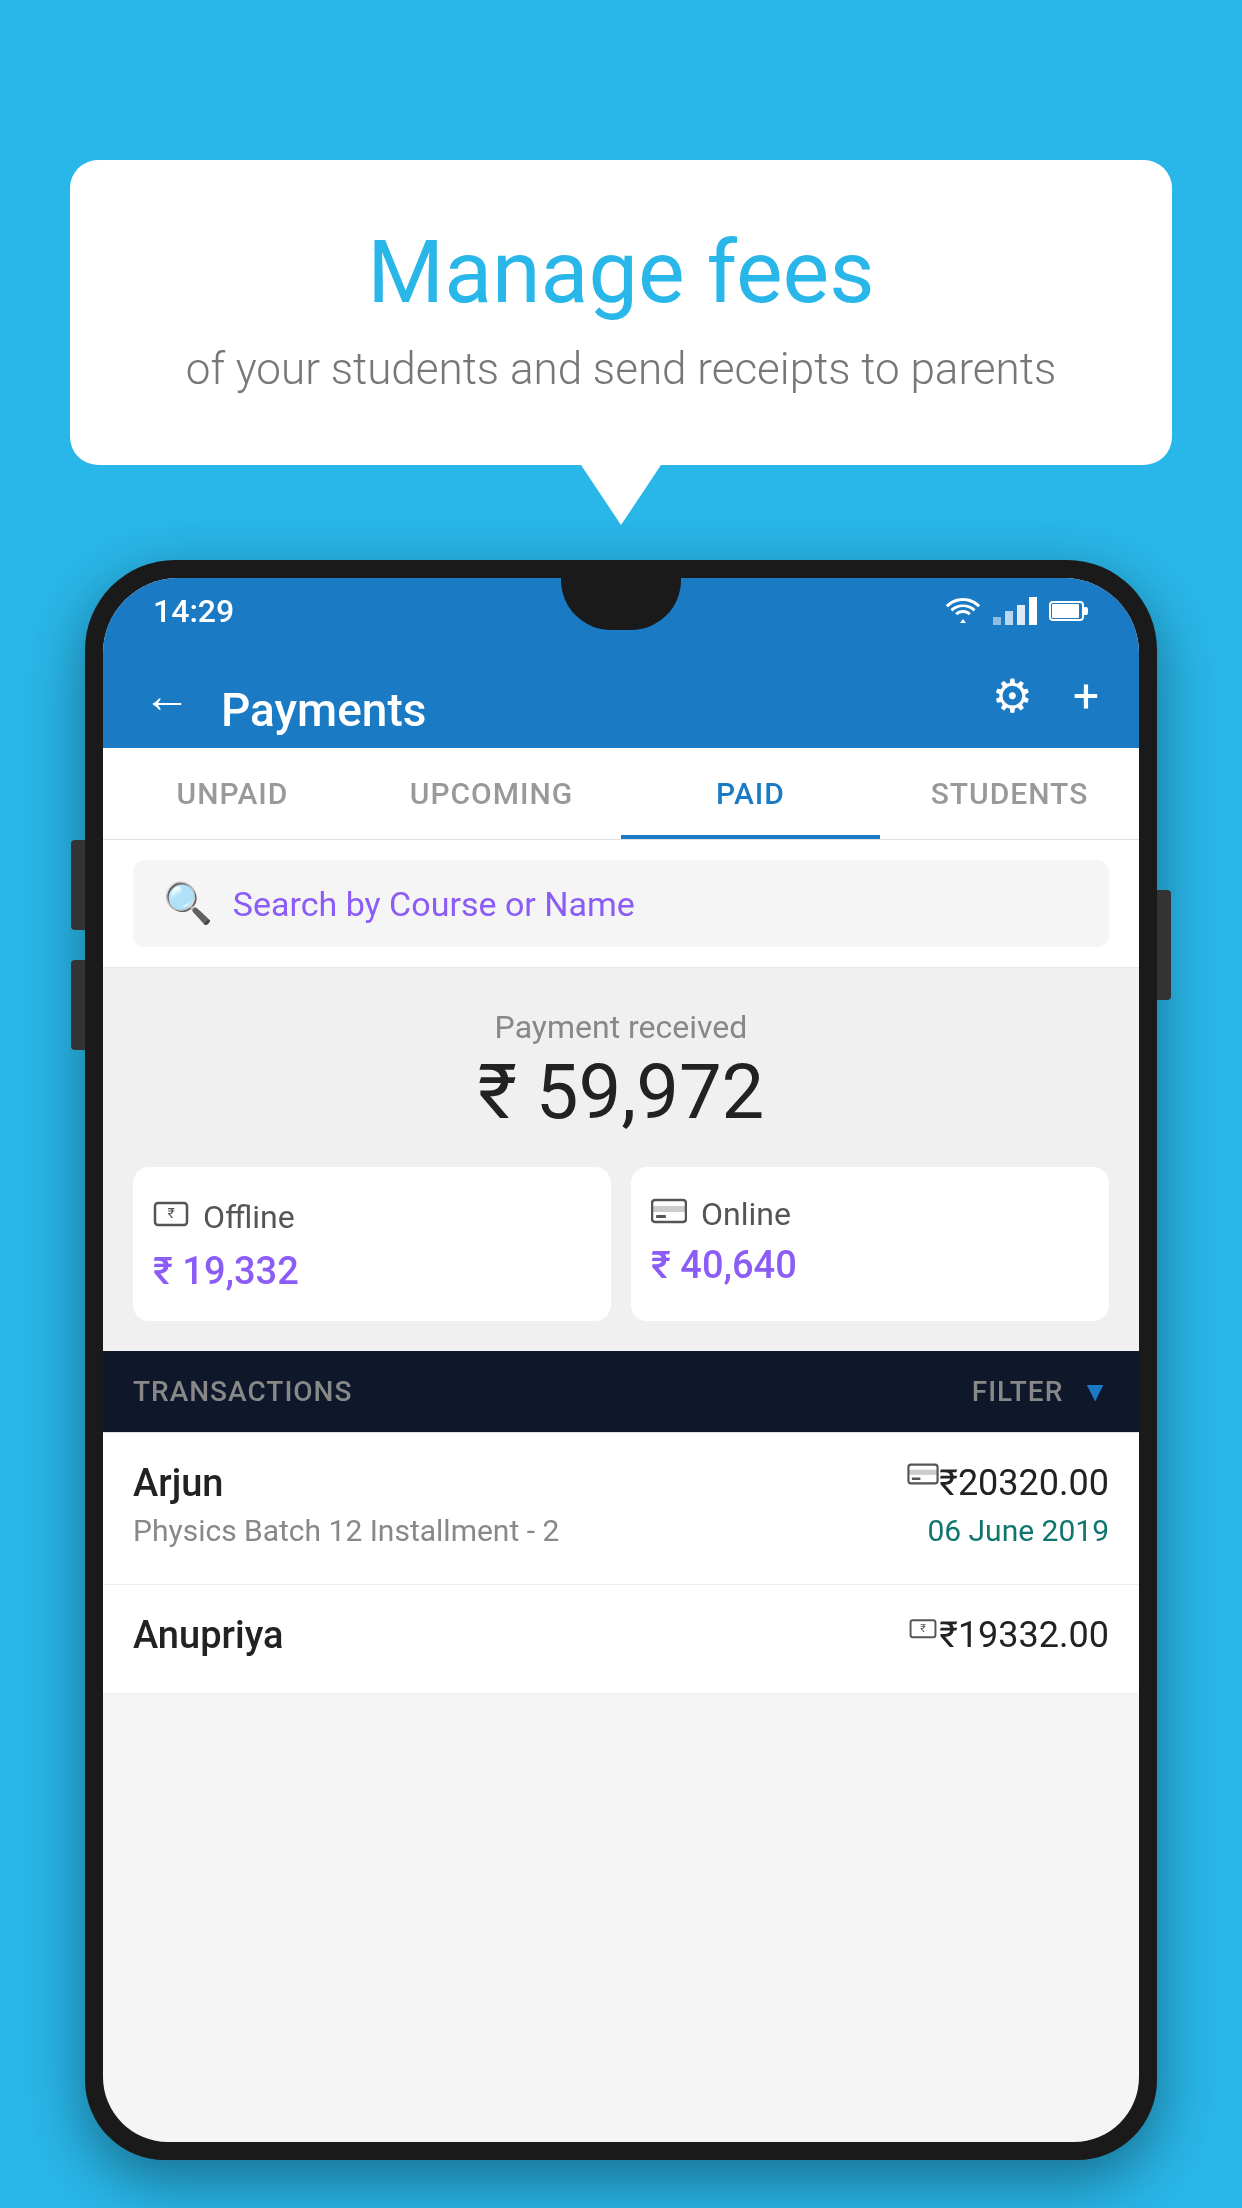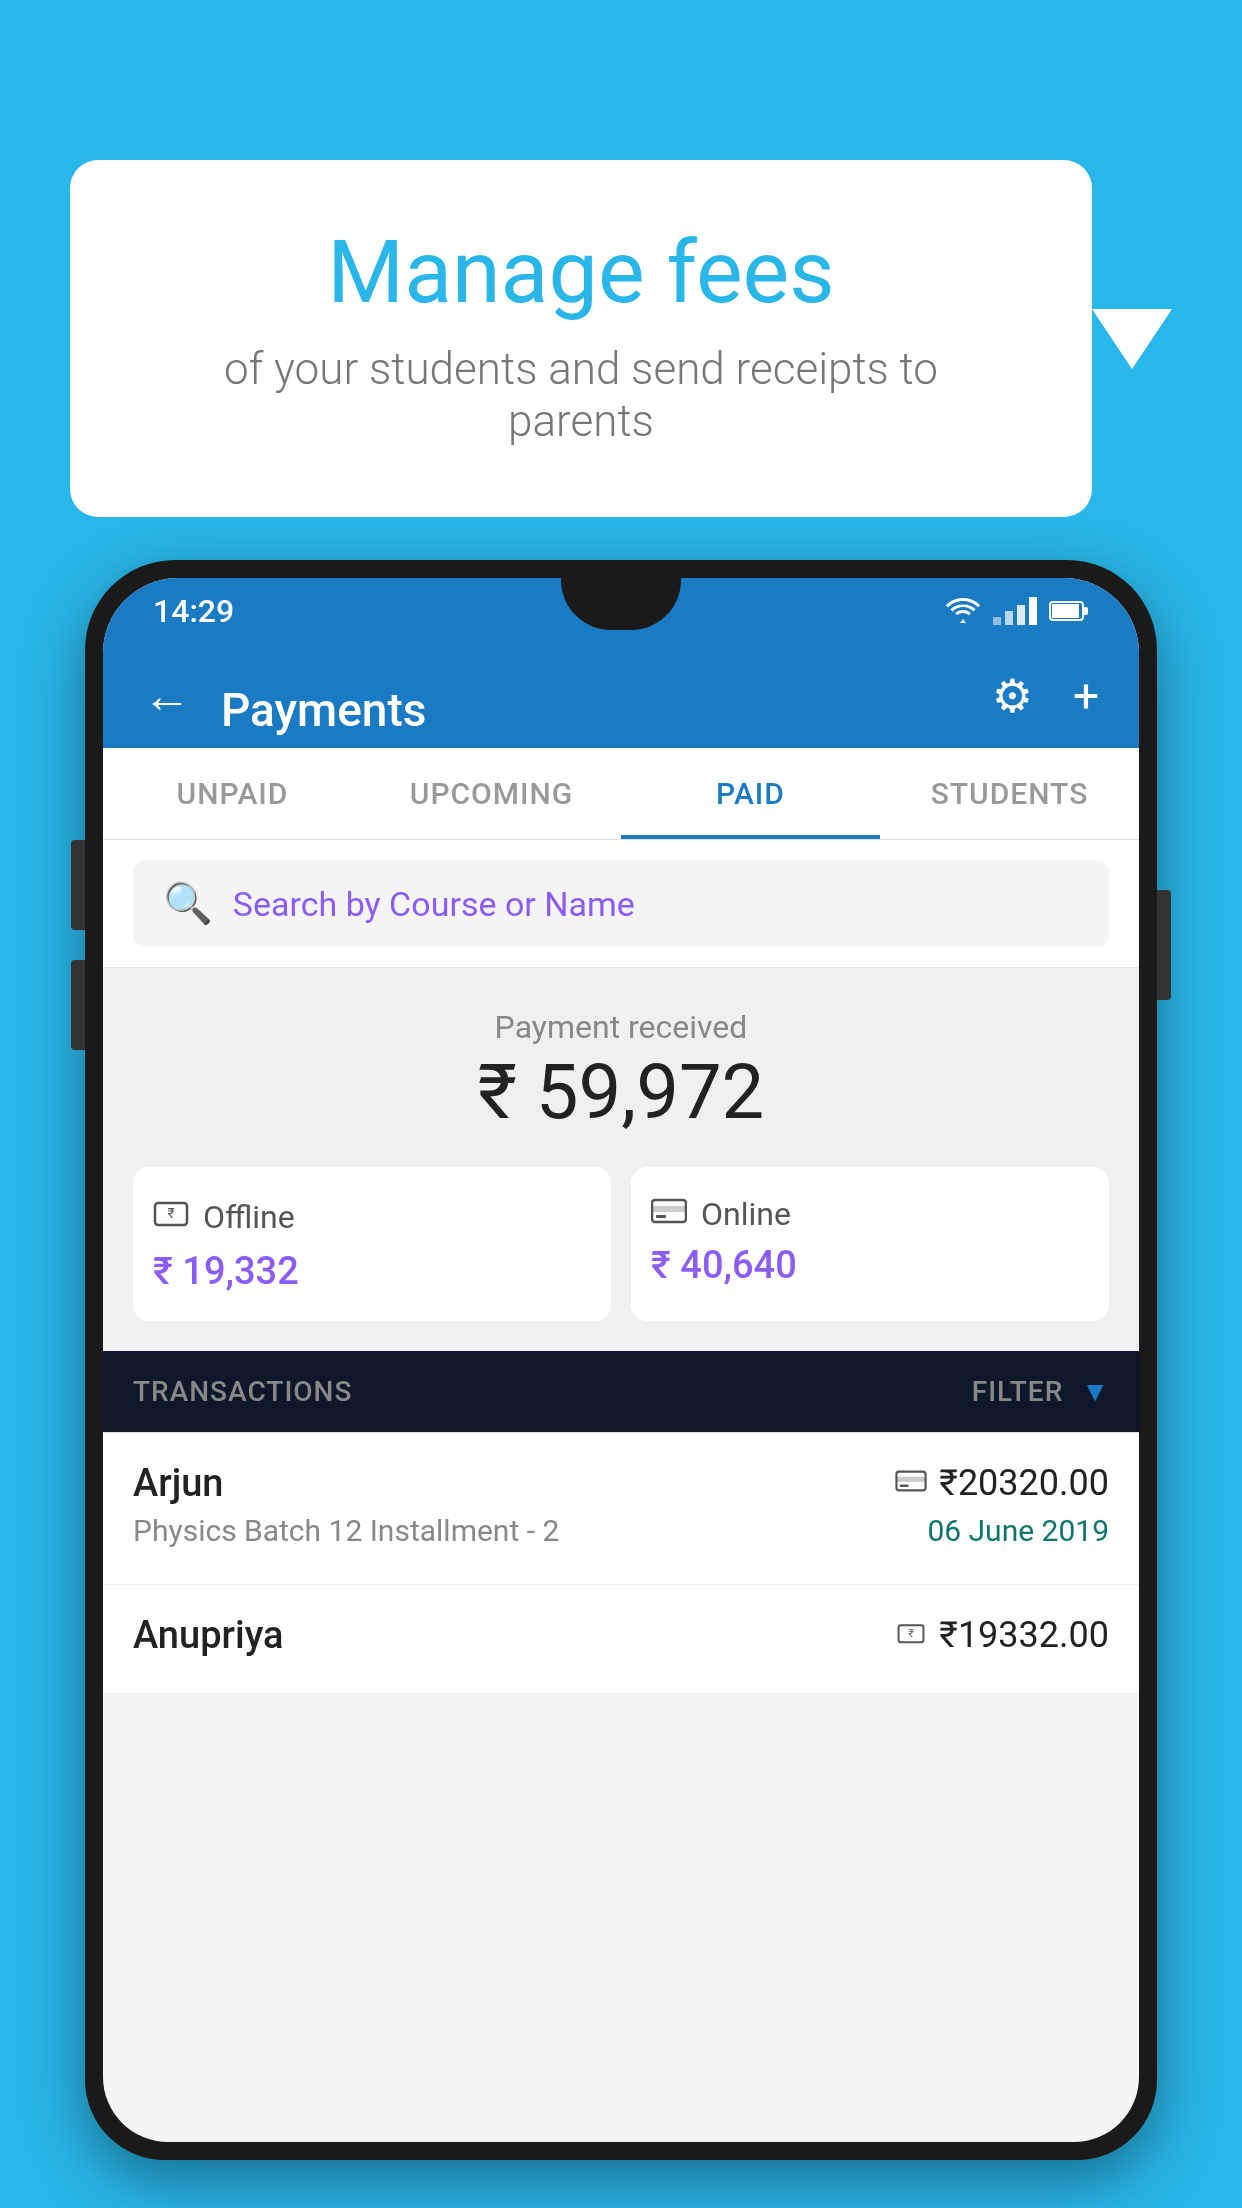--- a/index.html
+++ b/index.html
@@ -13,21 +13,21 @@
       position: relative;
     }
 
     
     .speech-bubble-container {
       position: absolute;
       top: 160px;
       left: 70px;
       right: 70px;
       display: flex;
-      flex-direction: row;
+      flex-direction: column;
       align-items: center;
     }
 
     .speech-bubble {
       background: white;
       border-radius: 28px;
       padding: 60px 80px 70px;
       text-align: center;
       width: 100%;
       position: relative;
@@ -334,22 +334,20 @@
     }
 
     .transaction-name {
       font-size: 38px;
       color: #222;
       font-weight: 500;
     }
 
     .transaction-amount-row {
       display: flex;
-      align-items: center;
-      gap: 12px;
     }
 
     .transaction-amount {
       font-size: 36px;
       color: #222;
     }
 
     .transaction-sub {
       font-size: 30px;
       color: #888;

